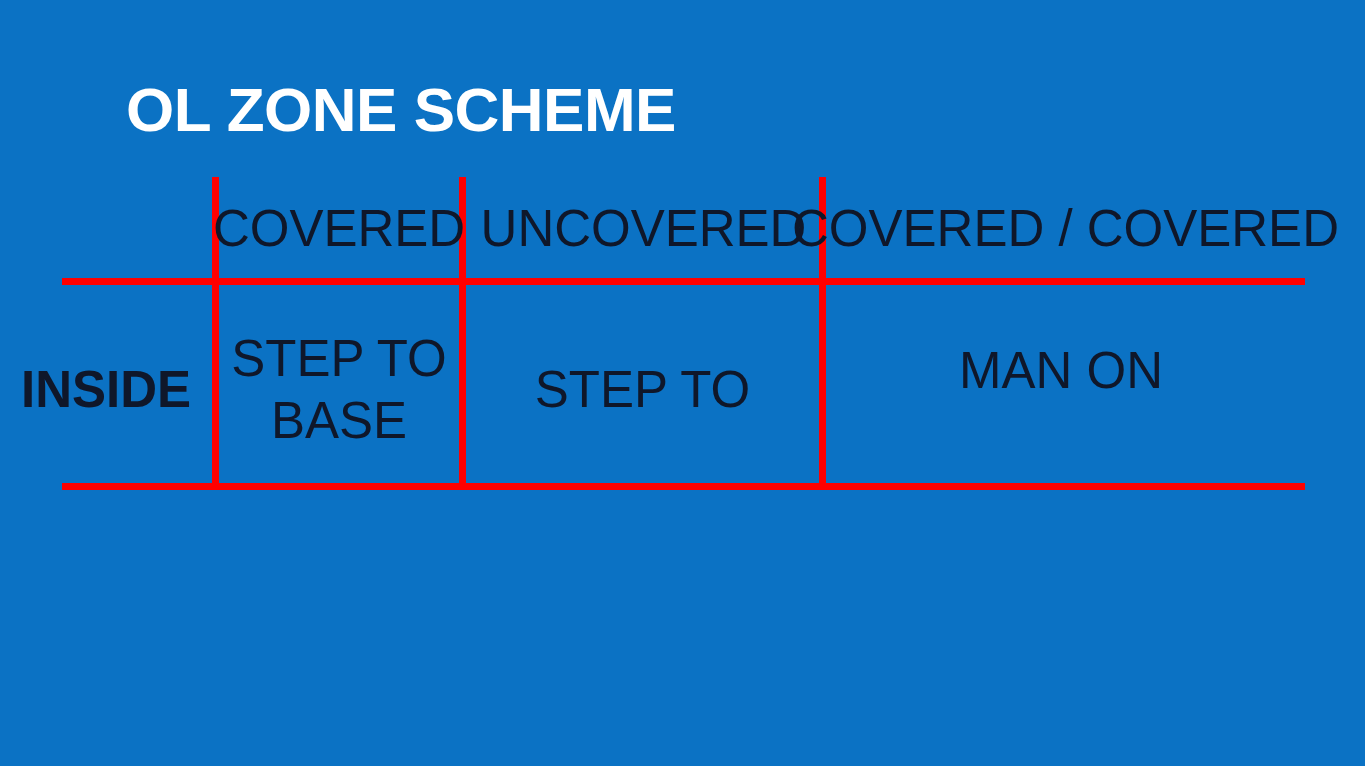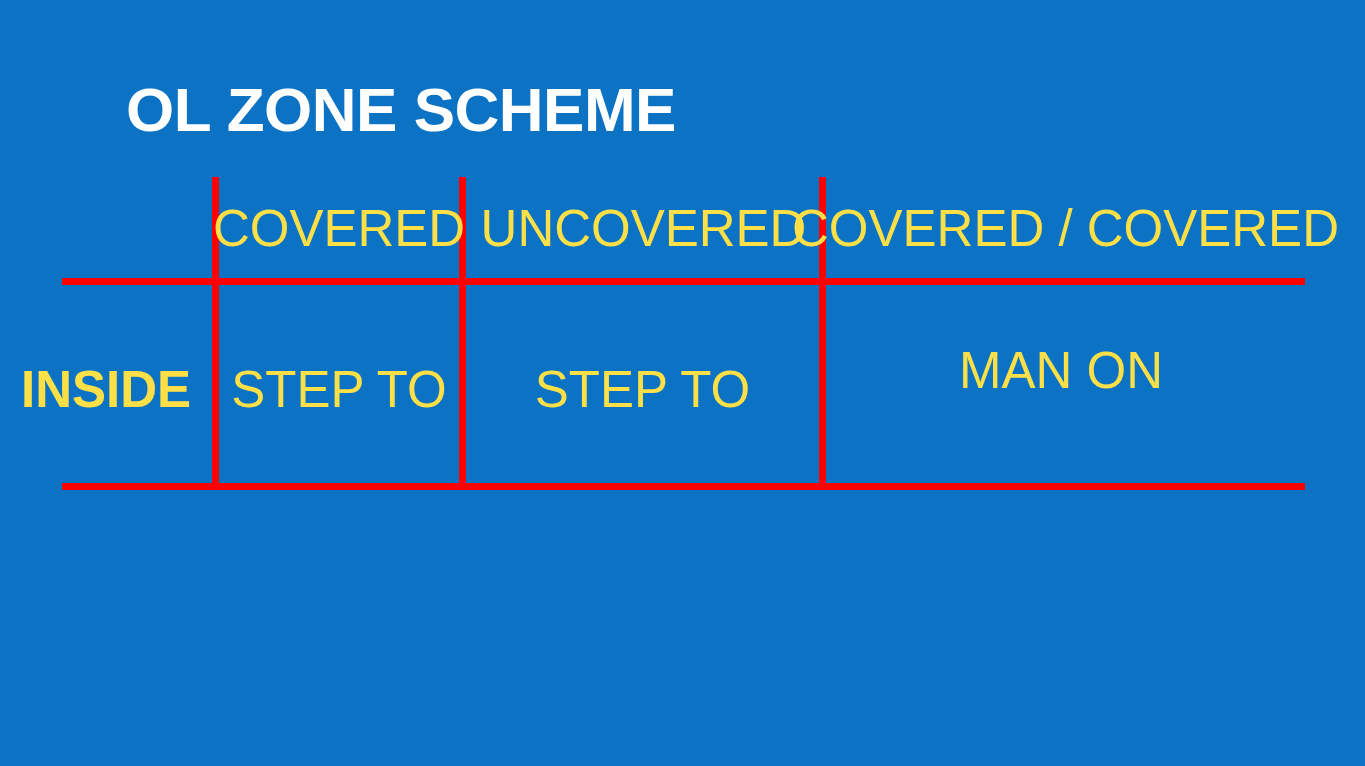--- a/index.html
+++ b/index.html
@@ -79,21 +79,21 @@
   }
   .rule-v-3 {
     left: 819px;
     top: 177px;
     height: 313px;
   }
 
   
   .cell {
     position: absolute;
-    color: #fde047;
+    color: #0f172a;
     font-size: 51px;
     line-height: 62px;
     text-align: center;
     display: flex;
     flex-direction: column;
     justify-content: center;
     align-items: center;
   }
   .cell .line {
     display: block;
@@ -183,20 +183,21 @@
     <div class="cell hdr-3">
       <span class="line">COVERED / COVERED</span>
     </div>
 
     <div class="cell body-rowhdr">
       <span class="line">INSIDE</span>
     </div>
 
     <div class="cell body-1">
       <span class="line">STEP TO</span>
+      <span class="line">BASE</span>
     </div>
 
     <div class="cell body-2">
       <span class="line">STEP TO</span>
     </div>
 
     <div class="cell body-3">
       <span class="line">MAN ON</span>
     </div>
 

